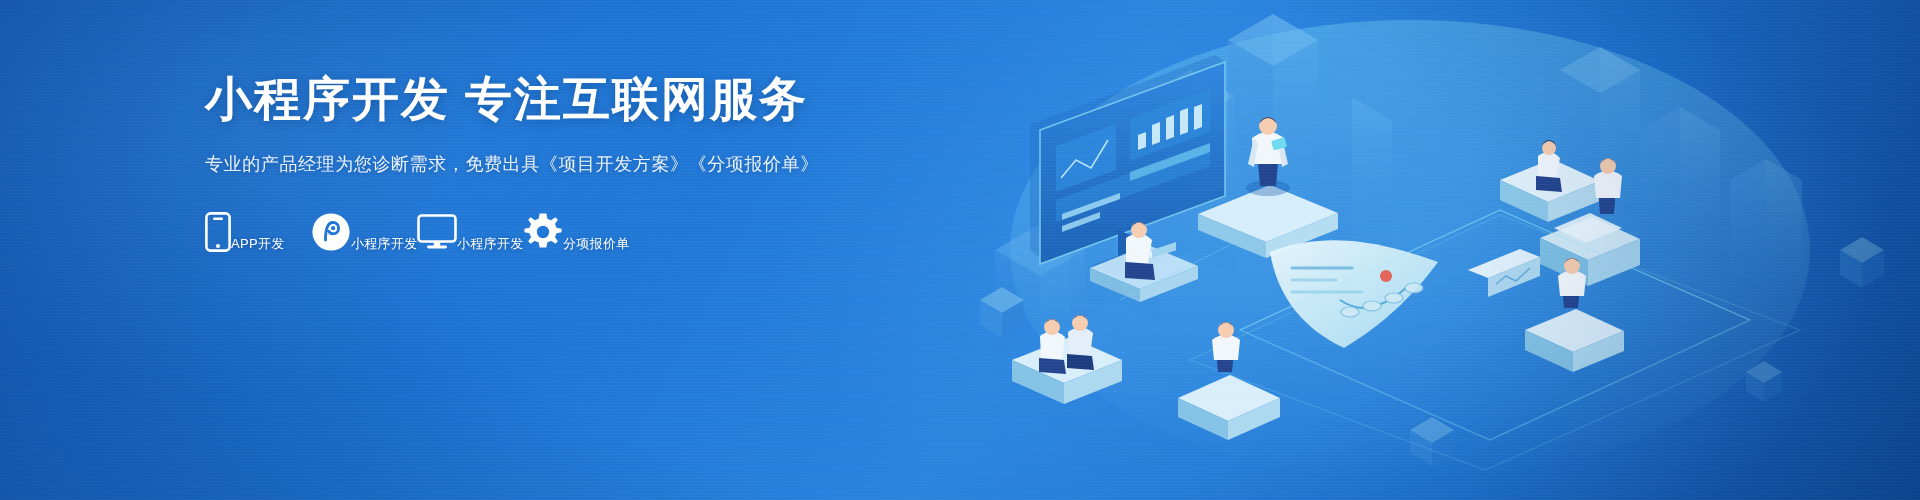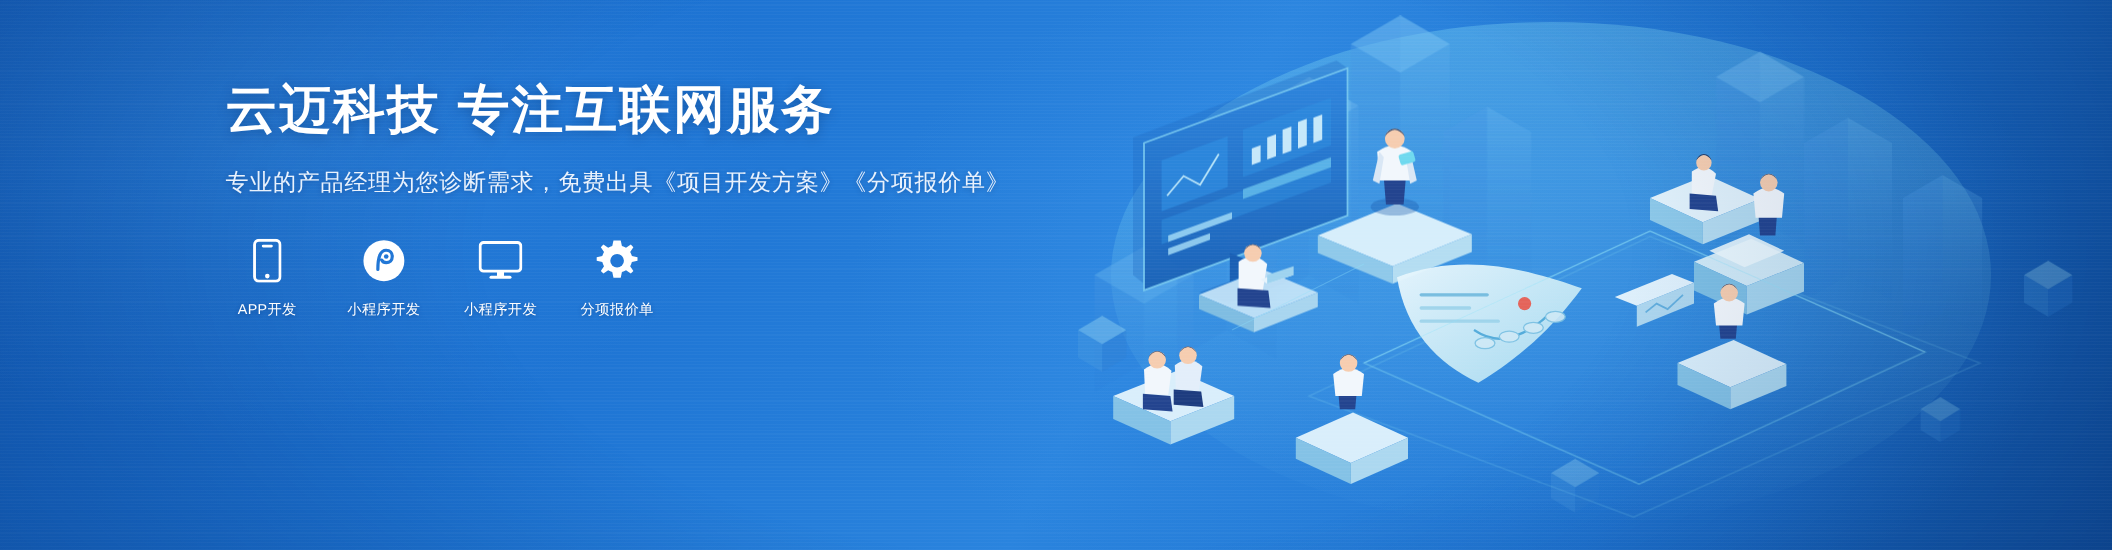--- a/index.html
+++ b/index.html
@@ -32,28 +32,28 @@
 
   
   .copy{ position:absolute; left:205px; top:70px; width:760px; }
   .headline{
     font-size:47px; font-weight:bold; color:#ffffff;
     letter-spacing:2px; line-height:1.22; white-space:nowrap;
     text-shadow:0 2px 10px rgba(4,40,95,.35);
   }
   .sub{ margin-top:22px; }
   .sub-line{
-    font-size:21px; color:#e9f2fd; line-height:1.75;
+    font-size:18px; color:#e9f2fd; line-height:1.75;
     letter-spacing:.6px; white-space:nowrap;
     text-shadow:0 1px 5px rgba(4,40,95,.30);
   }
 
   
   .services{ margin-top:30px; display:flex; align-items:flex-start; gap:30px; }
-  .svc{ width:76px; display:flex; flex-direction:column; align-items:center; cursor:pointer; }
+  .svc{ width:76px; display:flex; flex-direction:row; align-items:flex-end; cursor:pointer; }
   .svc-ic{ height:42px; display:flex; align-items:center; justify-content:center; }
   .svc-ic svg{ display:block; }
   .svc-lb{
     margin-top:14px; font-size:13px; color:#ffffff; white-space:nowrap;
     letter-spacing:.3px; text-shadow:0 1px 4px rgba(4,40,95,.4);
   }
 
   
   .art{ position:absolute; right:0; top:0; width:980px; height:500px; }
   .art svg{ display:block; }
@@ -305,21 +305,21 @@
         <path d="M180 300 L300 240"></path>
       </g>
     </svg>
   </div>
 
   <div class="scan"></div>
   <div class="vig"></div>
 
   <div class="copy">
 
-    <div class="headline">云迈科技 专注互联网服务</div>
+    <div class="headline">小程序开发 专注互联网服务</div>
 
     <div class="sub">
       <div class="sub-line">专业的产品经理为您诊断需求，免费出具《项目开发方案》《分项报价单》</div>
     </div>
 
     <div class="services">
 
       <div class="svc">
         <div class="svc-ic">
           <svg width="26" height="40" viewBox="0 0 26 40" aria-hidden="true">

